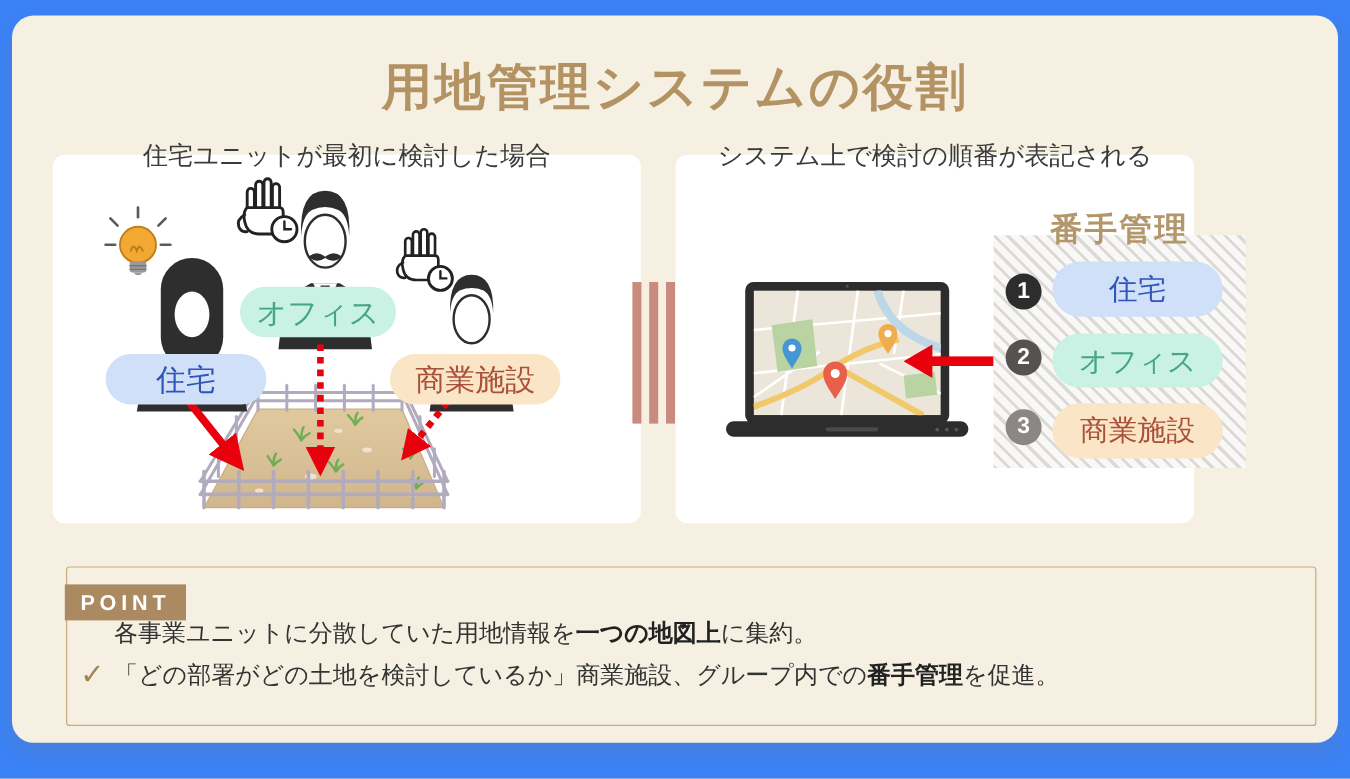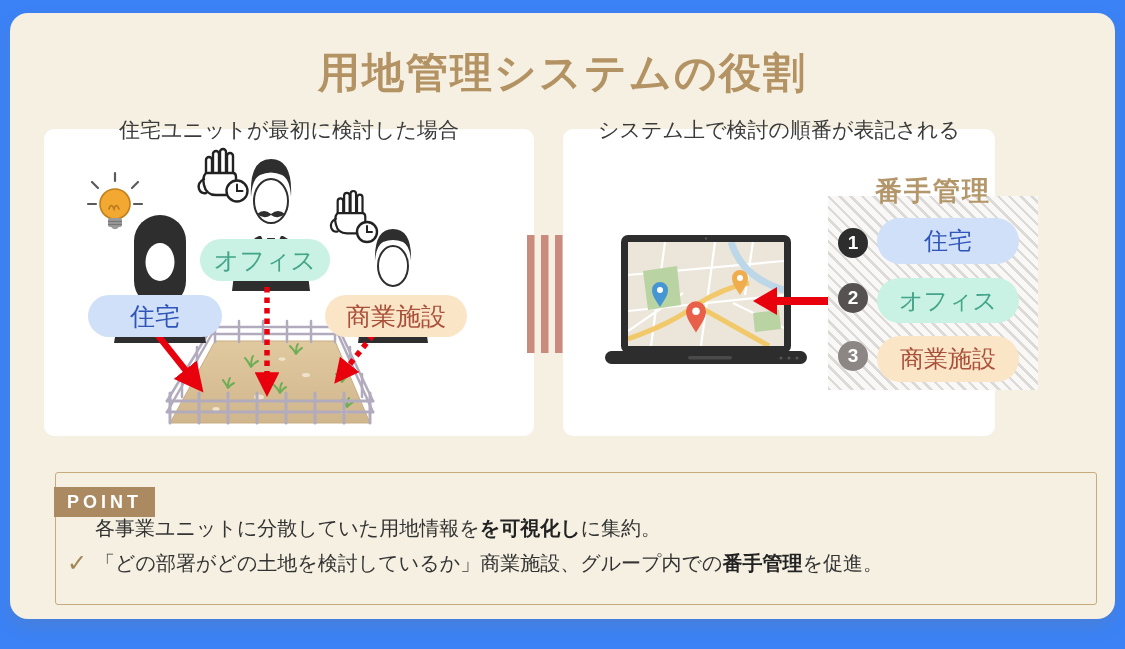--- a/index.html
+++ b/index.html
@@ -324,21 +324,21 @@
       </div>
     </section>
 
     <section class="point-box">
       <div class="point-label">POINT</div>
       <div class="point-items">
         <div class="point-item">
           <span class="check">✓</span>
           <div class="point-text">
             <br>
-            <span>各事業ユニットに分散していた用地情報を</span><b>を可視化し</b><span>に集約。</span>
+            <span>各事業ユニットに分散していた用地情報を</span><b>一つの地図上</b><span>に集約。</span>
           </div>
         </div>
         <div class="point-item">
           <span class="check">✓</span>
           <div class="point-text">
             <span>「どの部署がどの土地を検討しているか」商業施設、グループ内での</span><b>番手管理</b><span>を促進。</span>
           </div>
         </div>
       </div>
     </section>

